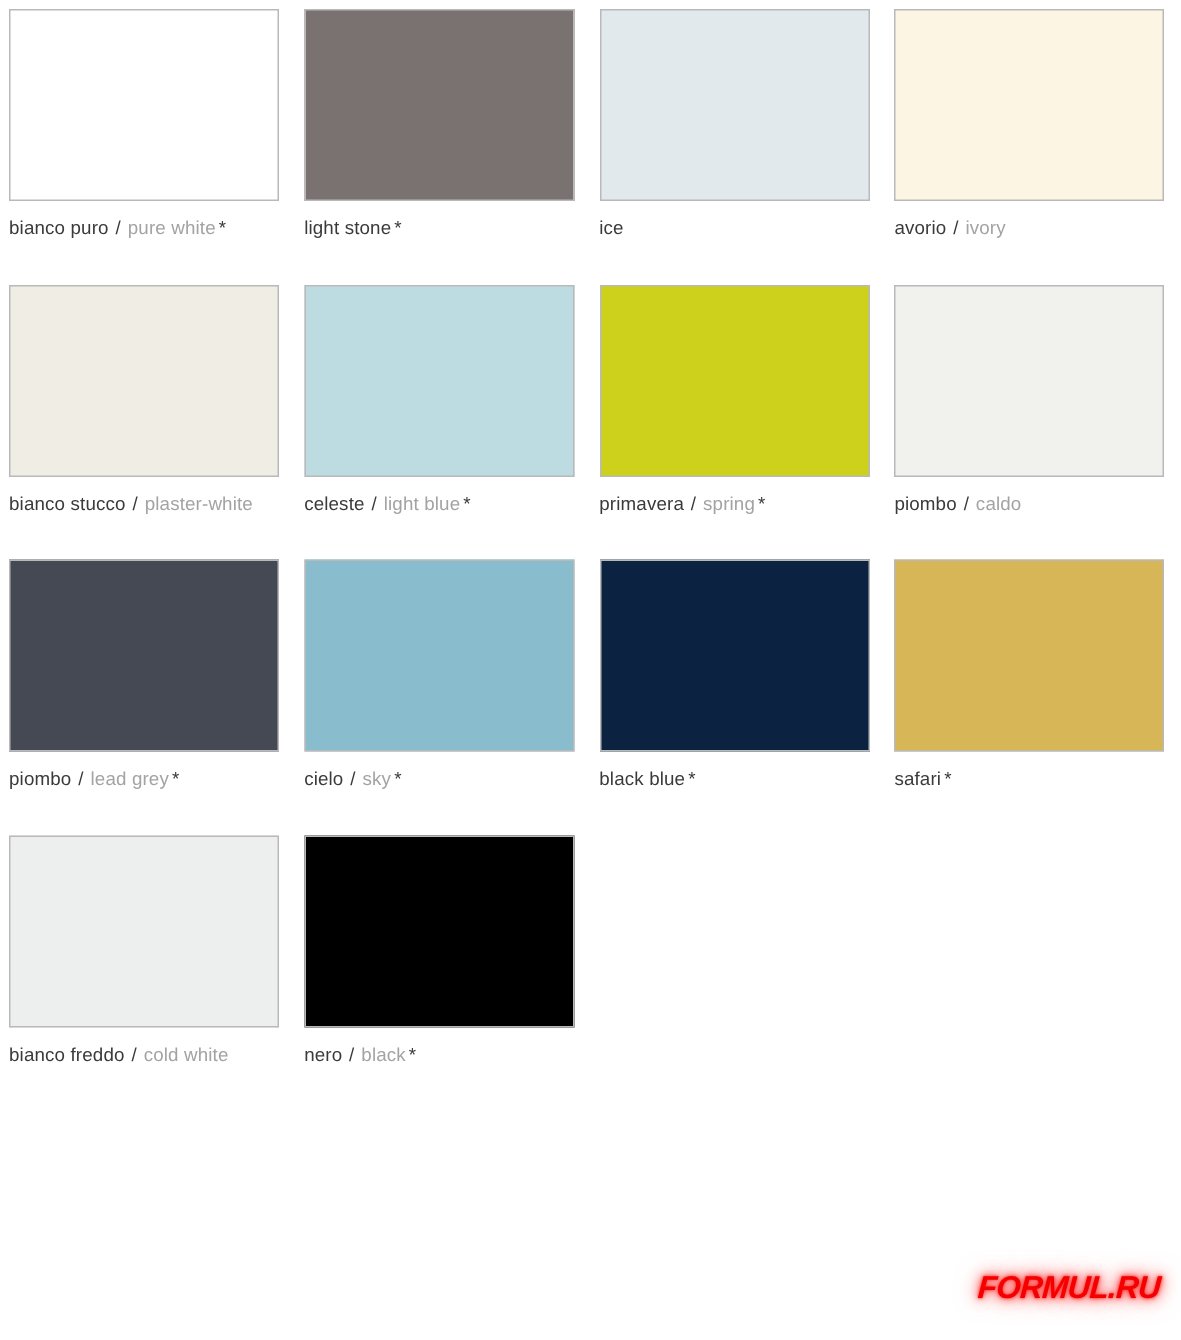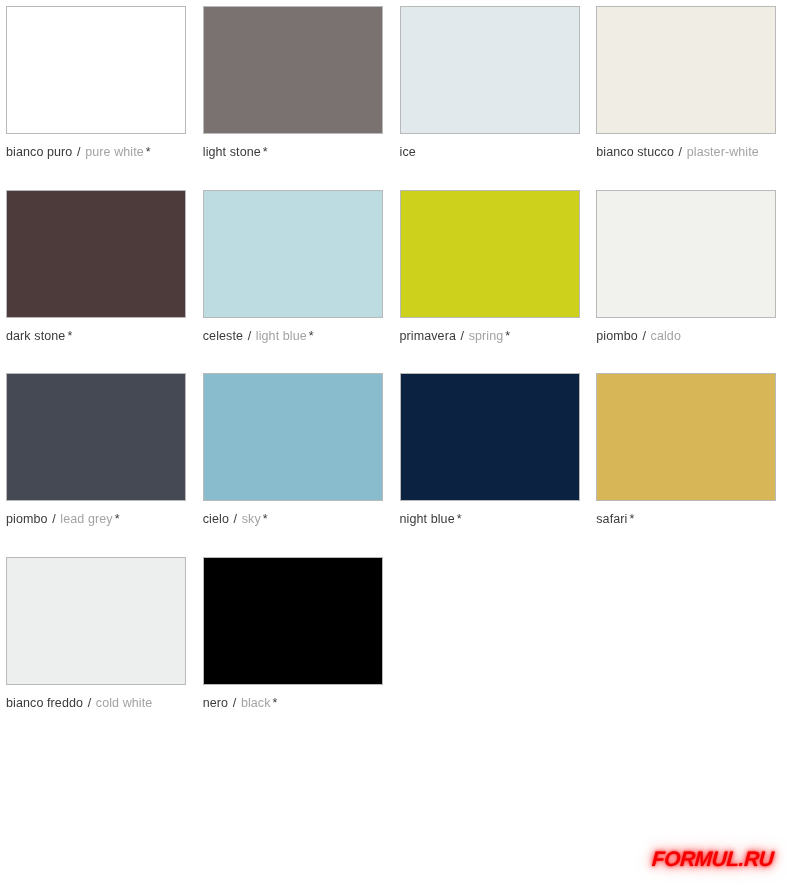--- a/index.html
+++ b/index.html
@@ -98,26 +98,26 @@
     </div>
     <div class="swatch-cell">
       <div class="swatch-chip" style="background: rgb(122, 114, 112);"></div>
       <div class="swatch-label"><span class="label-it">light stone</span><span class="label-star">*</span></div>
     </div>
     <div class="swatch-cell">
       <div class="swatch-chip" style="background: rgb(226, 233, 236);"></div>
       <div class="swatch-label"><span class="label-it">ice</span></div>
     </div>
     <div class="swatch-cell">
+      <div class="swatch-chip" style="background: rgb(253, 245, 228);"></div>
+      <div class="swatch-label"><span class="label-it">avorio</span><span class="label-sep"> / </span><span class="label-en">ivory</span></div>
+    </div>
+    <div class="swatch-cell">
       <div class="swatch-chip" style="background: rgb(240, 237, 229);"></div>
       <div class="swatch-label"><span class="label-it">bianco stucco</span><span class="label-sep"> / </span><span class="label-en">plaster-white</span></div>
-    </div>
-    <div class="swatch-cell">
-      <div class="swatch-chip" style="background: rgb(77, 58, 58);"></div>
-      <div class="swatch-label"><span class="label-it">dark stone</span><span class="label-star">*</span></div>
     </div>
     <div class="swatch-cell">
       <div class="swatch-chip" style="background: rgb(189, 220, 226);"></div>
       <div class="swatch-label"><span class="label-it">celeste</span><span class="label-sep"> / </span><span class="label-en">light blue</span><span class="label-star">*</span></div>
     </div>
     <div class="swatch-cell">
       <div class="swatch-chip" style="background: rgb(205, 209, 27);"></div>
       <div class="swatch-label"><span class="label-it">primavera</span><span class="label-sep"> / </span><span class="label-en">spring</span><span class="label-star">*</span></div>
     </div>
     <div class="swatch-cell">
@@ -127,21 +127,21 @@
     <div class="swatch-cell">
       <div class="swatch-chip" style="background: rgb(69, 73, 83);"></div>
       <div class="swatch-label"><span class="label-it">piombo</span><span class="label-sep"> / </span><span class="label-en">lead grey</span><span class="label-star">*</span></div>
     </div>
     <div class="swatch-cell">
       <div class="swatch-chip" style="background: rgb(137, 189, 205);"></div>
       <div class="swatch-label"><span class="label-it">cielo</span><span class="label-sep"> / </span><span class="label-en">sky</span><span class="label-star">*</span></div>
     </div>
     <div class="swatch-cell">
       <div class="swatch-chip" style="background: rgb(11, 34, 64);"></div>
-      <div class="swatch-label"><span class="label-it">night blue</span><span class="label-star">*</span></div>
+      <div class="swatch-label"><span class="label-it">black blue</span><span class="label-star">*</span></div>
     </div>
     <div class="swatch-cell">
       <div class="swatch-chip" style="background: rgb(215, 182, 88);"></div>
       <div class="swatch-label"><span class="label-it">safari</span><span class="label-star">*</span></div>
     </div>
     <div class="swatch-cell">
       <div class="swatch-chip" style="background: rgb(237, 239, 238);"></div>
       <div class="swatch-label"><span class="label-it">bianco freddo</span><span class="label-sep"> / </span><span class="label-en">cold white</span></div>
     </div>
     <div class="swatch-cell">

